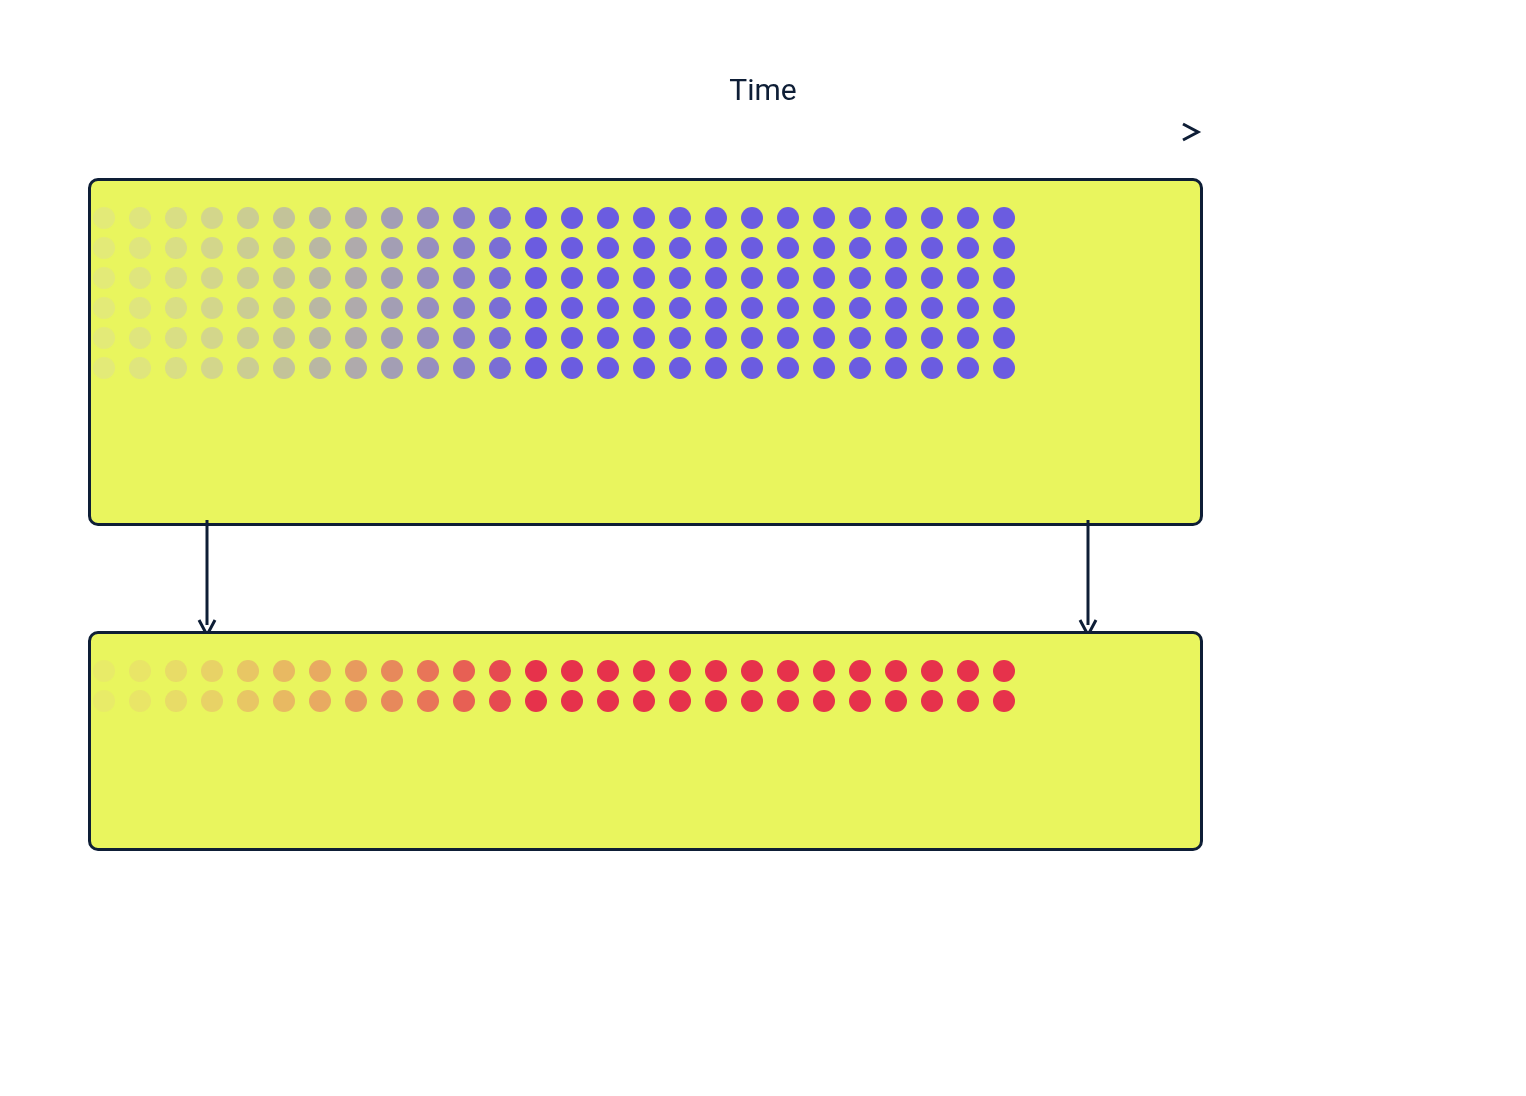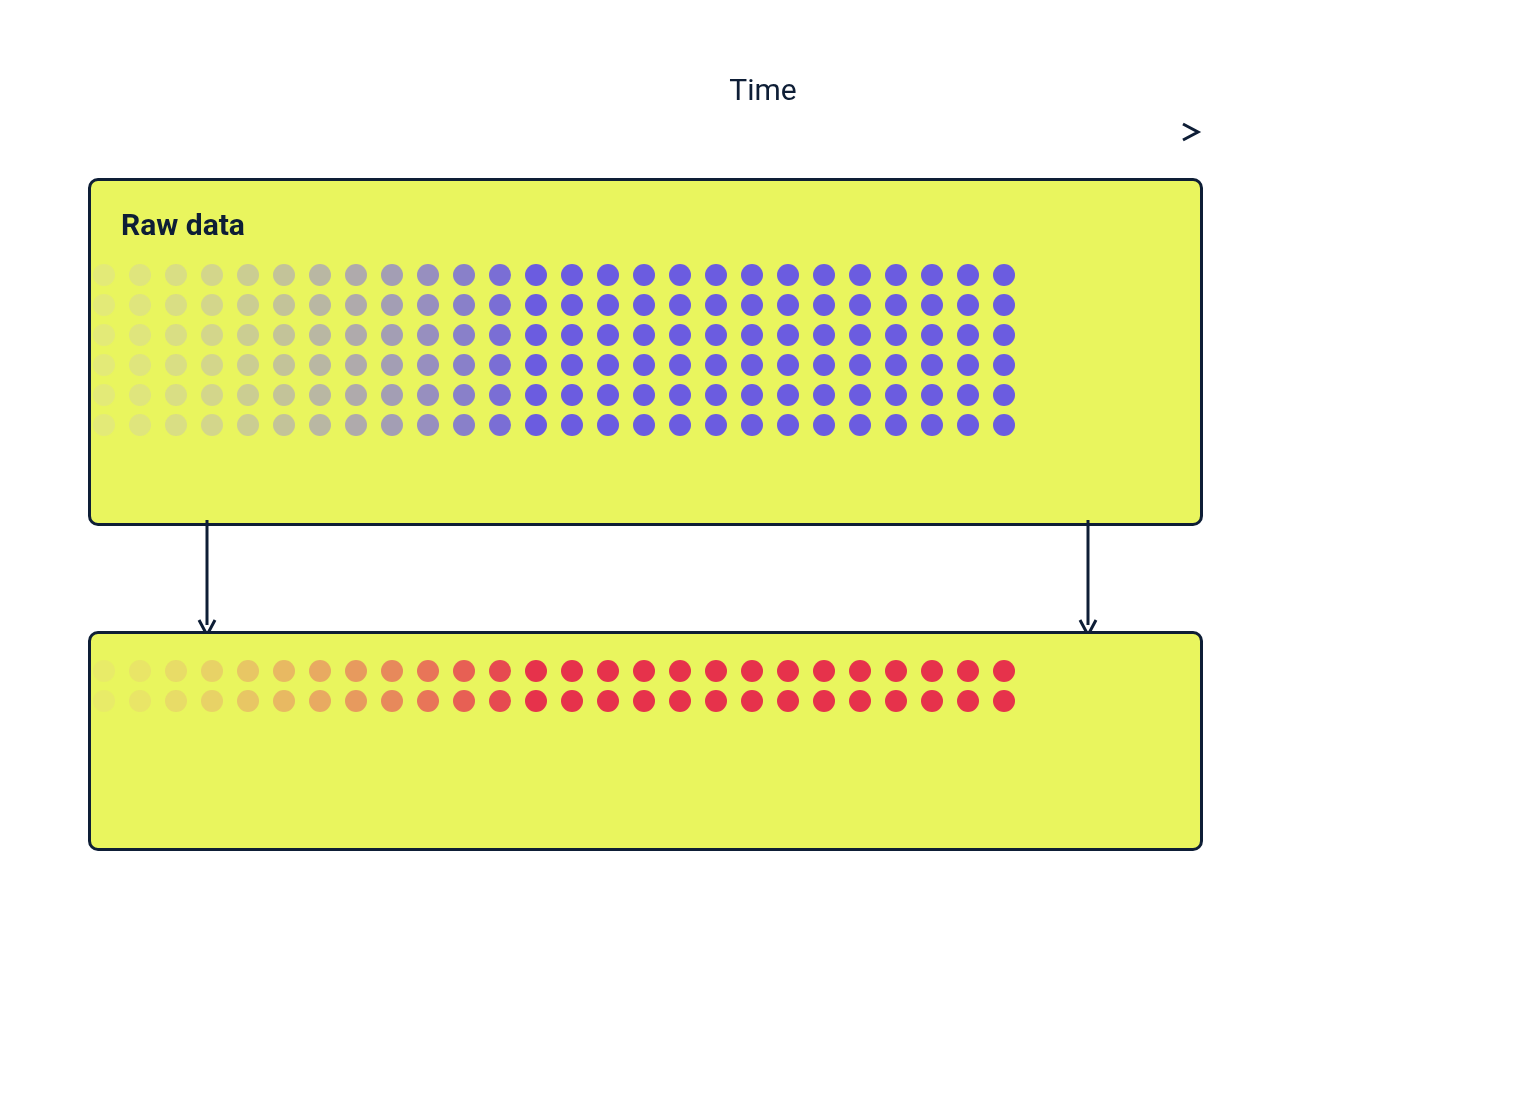--- a/index.html
+++ b/index.html
@@ -91,21 +91,20 @@
         <stop offset="15%" stop-color="#0e1e36" stop-opacity="0.35"></stop>
         <stop offset="35%" stop-color="#0e1e36" stop-opacity="1"></stop>
         <stop offset="100%" stop-color="#0e1e36" stop-opacity="1"></stop>
       </linearGradient>
     </defs>
     <line x1="0" y1="10" x2="1095" y2="10" stroke="url(#fadeLine)" stroke-width="3"></line>
     <polyline points="1095,2 1110,10 1095,18" fill="none" stroke="#0e1e36" stroke-width="3"></polyline>
   </svg>
 
   <div class="panel raw">
-    <div class="panel-title">Raw data</div>
     <div id="raw-dots">
         <div class="dot-row">
           <div class="dot" style="background: rgb(217, 215, 168); opacity: 0.35;"></div>
           <div class="dot" style="background: rgb(208, 205, 173); opacity: 0.4;"></div>
           <div class="dot" style="background: rgb(199, 195, 177); opacity: 0.46;"></div>
           <div class="dot" style="background: rgb(190, 184, 182); opacity: 0.51;"></div>
           <div class="dot" style="background: rgb(180, 174, 187); opacity: 0.57;"></div>
           <div class="dot" style="background: rgb(171, 164, 191); opacity: 0.62;"></div>
           <div class="dot" style="background: rgb(162, 154, 196); opacity: 0.68;"></div>
           <div class="dot" style="background: rgb(153, 143, 201); opacity: 0.73;"></div>

